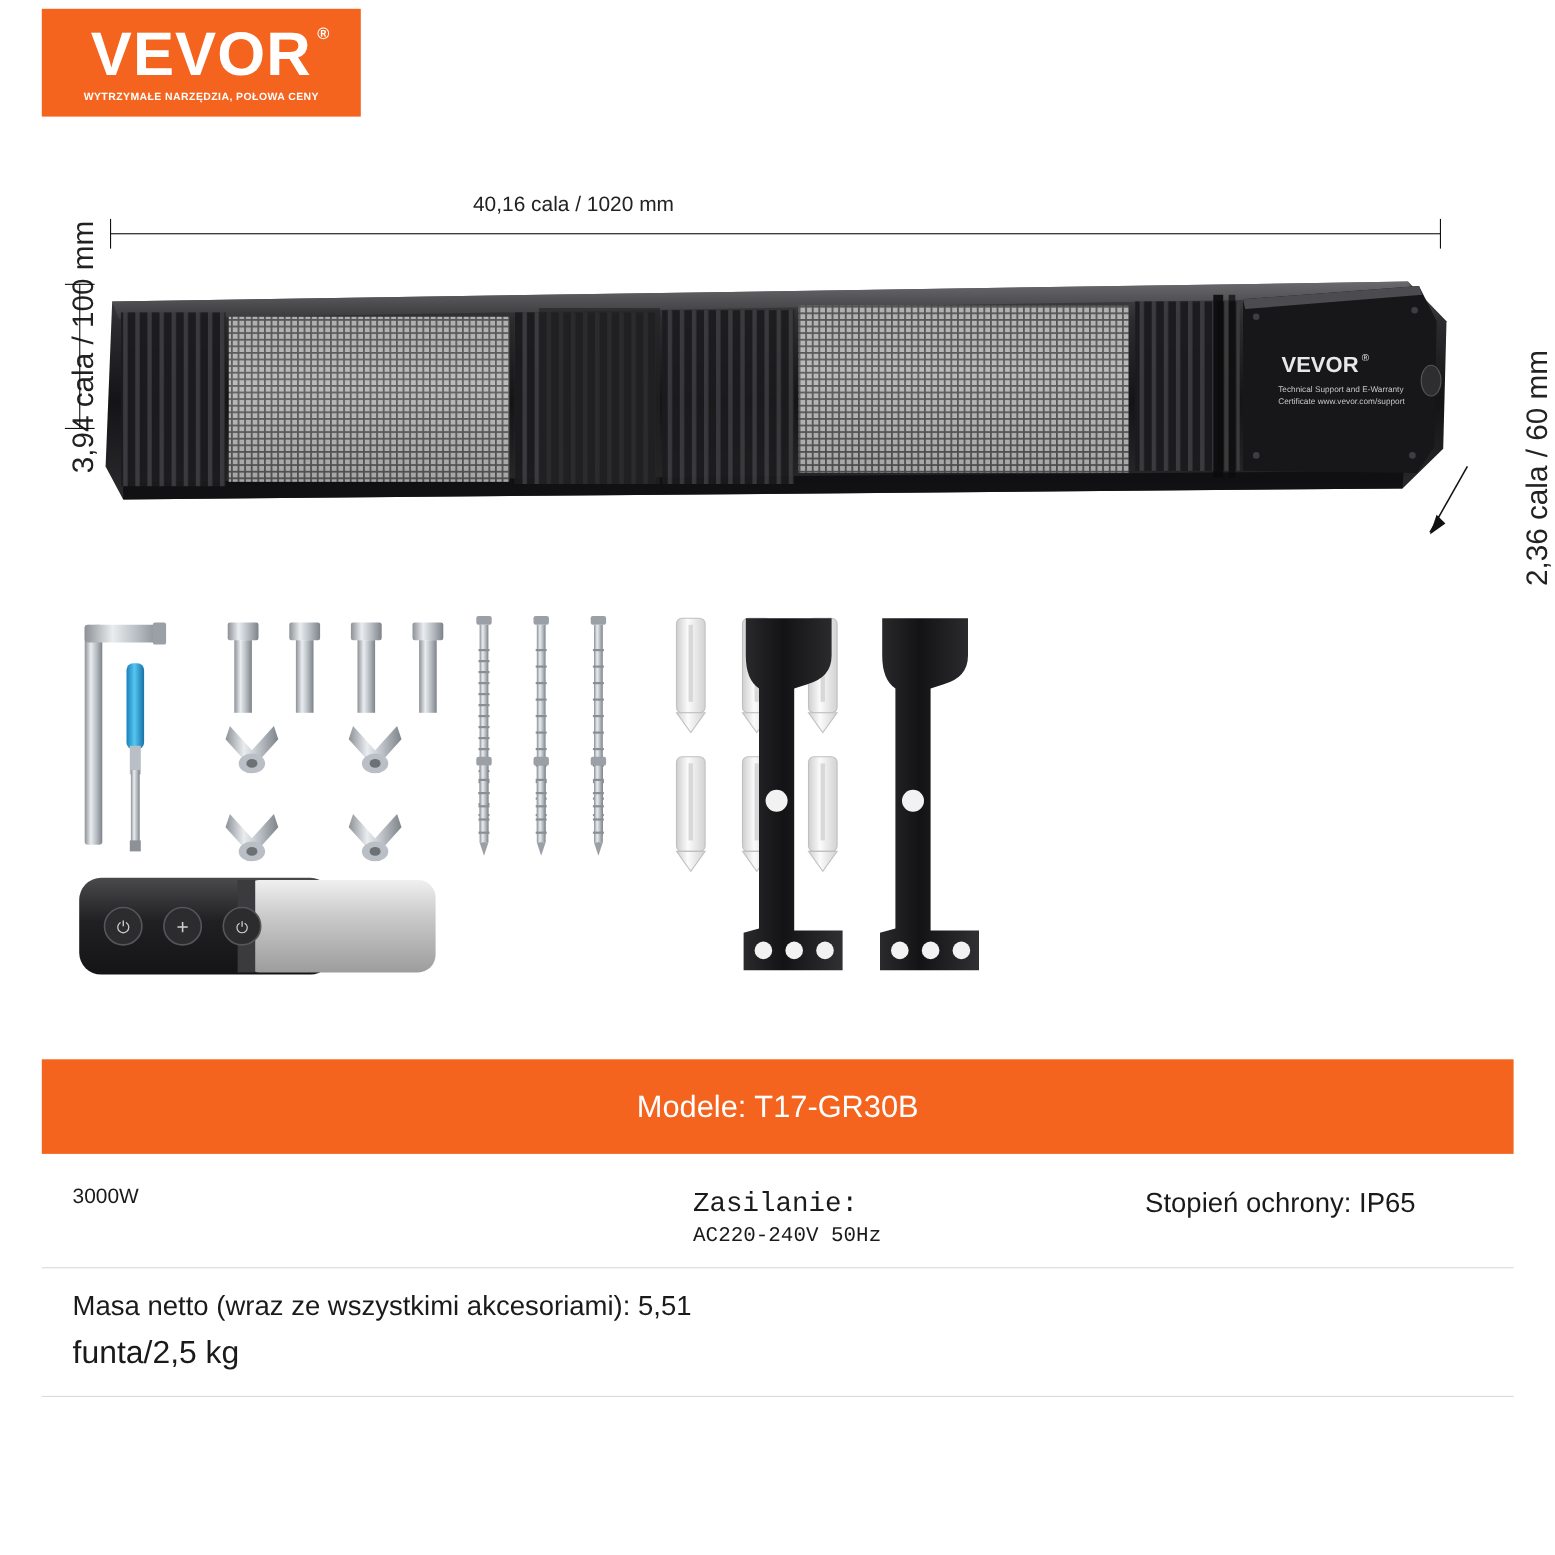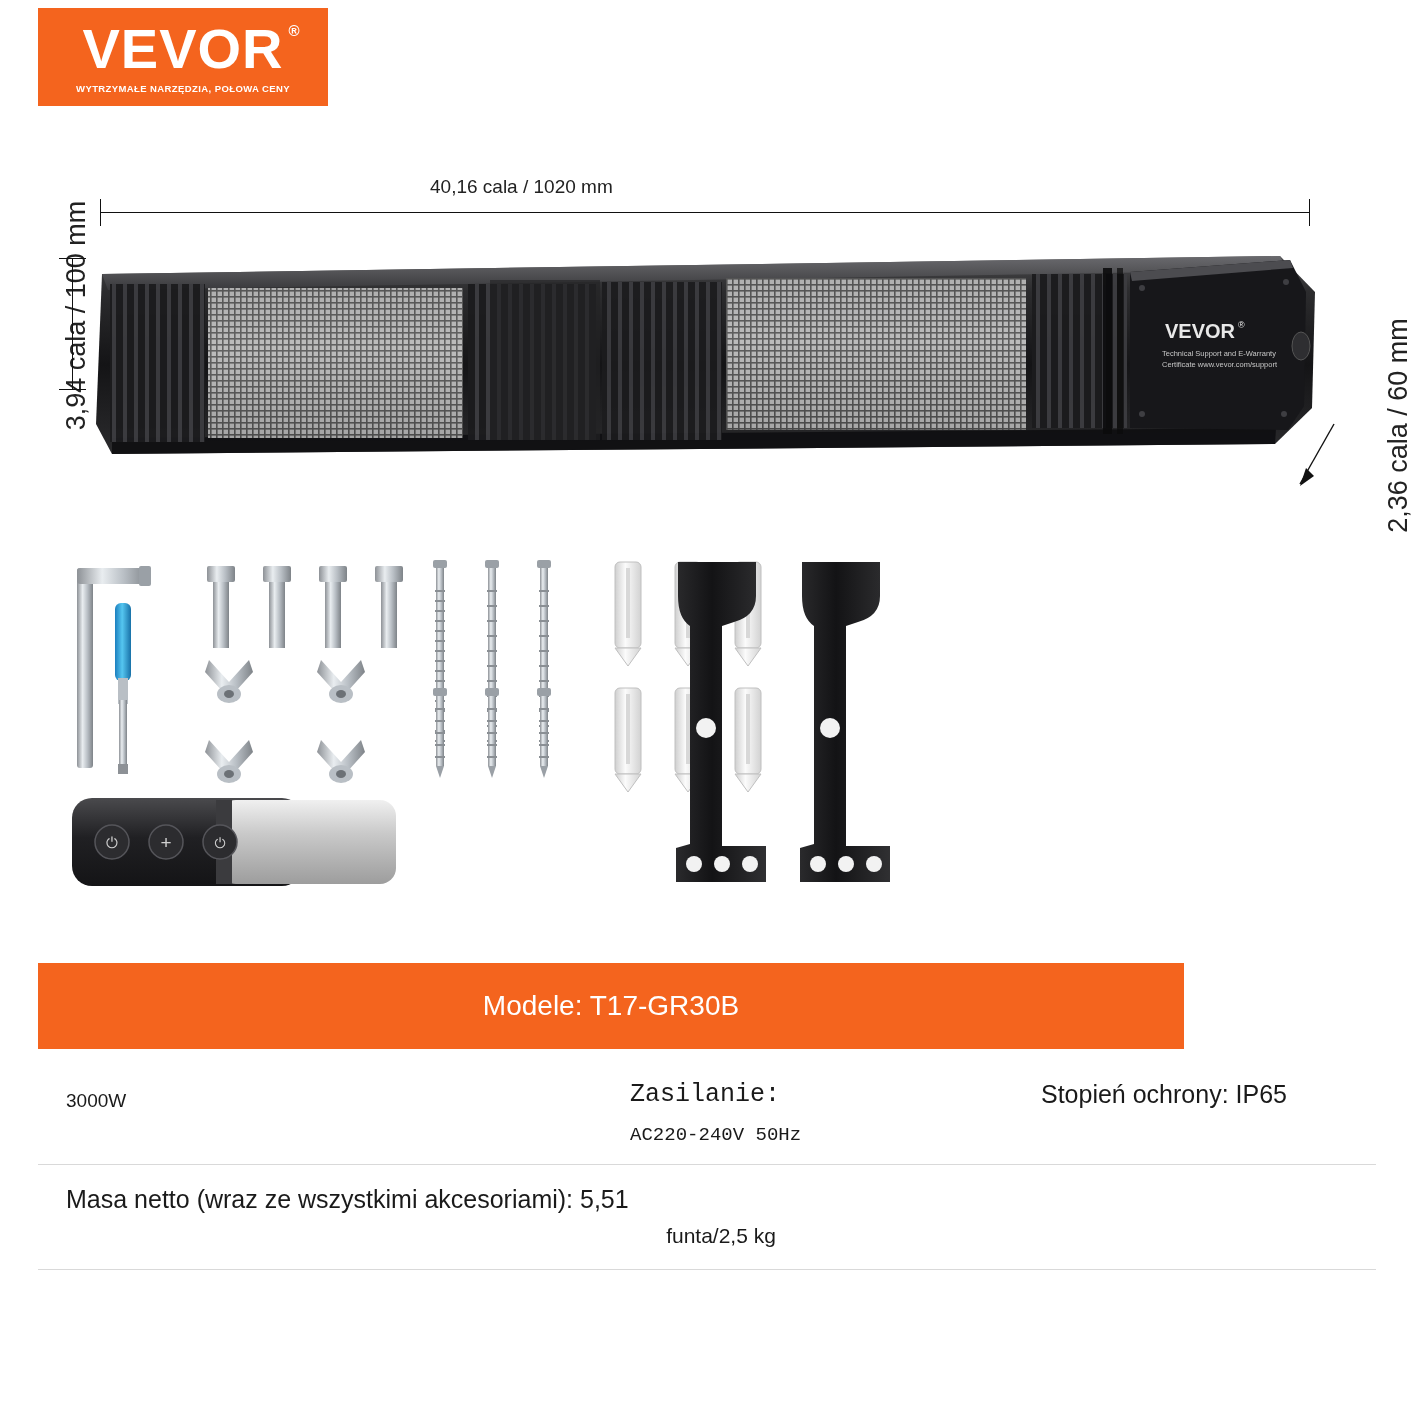--- a/index.html
+++ b/index.html
@@ -156,21 +156,21 @@
     top: 790px;
     width: 330px;
     height: 105px;
   }
 
   
   .model-bar {
     position: absolute;
     left: 38px;
     top: 963px;
-    width: 1146px;
+    width: 1338px;
     height: 86px;
     background: #f4641e;
     color: #ffffff;
     display: flex;
     align-items: center;
     justify-content: center;
     font-size: 28px;
   }
   .specs {
     position: absolute;
@@ -190,33 +190,32 @@
   .spec-cell.c2 { width: 400px; font-family: Liberation Mono, monospace; }
   .spec-cell.c3 { width: 350px; }
   .spec-label {
     font-size: 25px;
     color: #1a1a1a;
     line-height: 1.35;
   }
   .spec-value {
     font-size: 19px;
     color: #1a1a1a;
-    margin-top: 12px;
+    margin-top: 0;
   }
   .spec-text {
     font-size: 25px;
     color: #1a1a1a;
     padding-left: 28px;
     line-height: 1.45;
   }
   .spec-text .sub {
     display: block;
-    font-size: 21px;
+    font-size: 29px;
     margin-top: 4px;
-    text-align: center;
   }
 </style>
 </head>
 <body>
 
 <div class="logo-box">
   <div class="logo-word">
     <span>VEVOR</span><span class="logo-reg">®</span>
   </div>
   <div class="logo-tag">WYTRZYMAŁE NARZĘDZIA, POŁOWA CENY</div>

